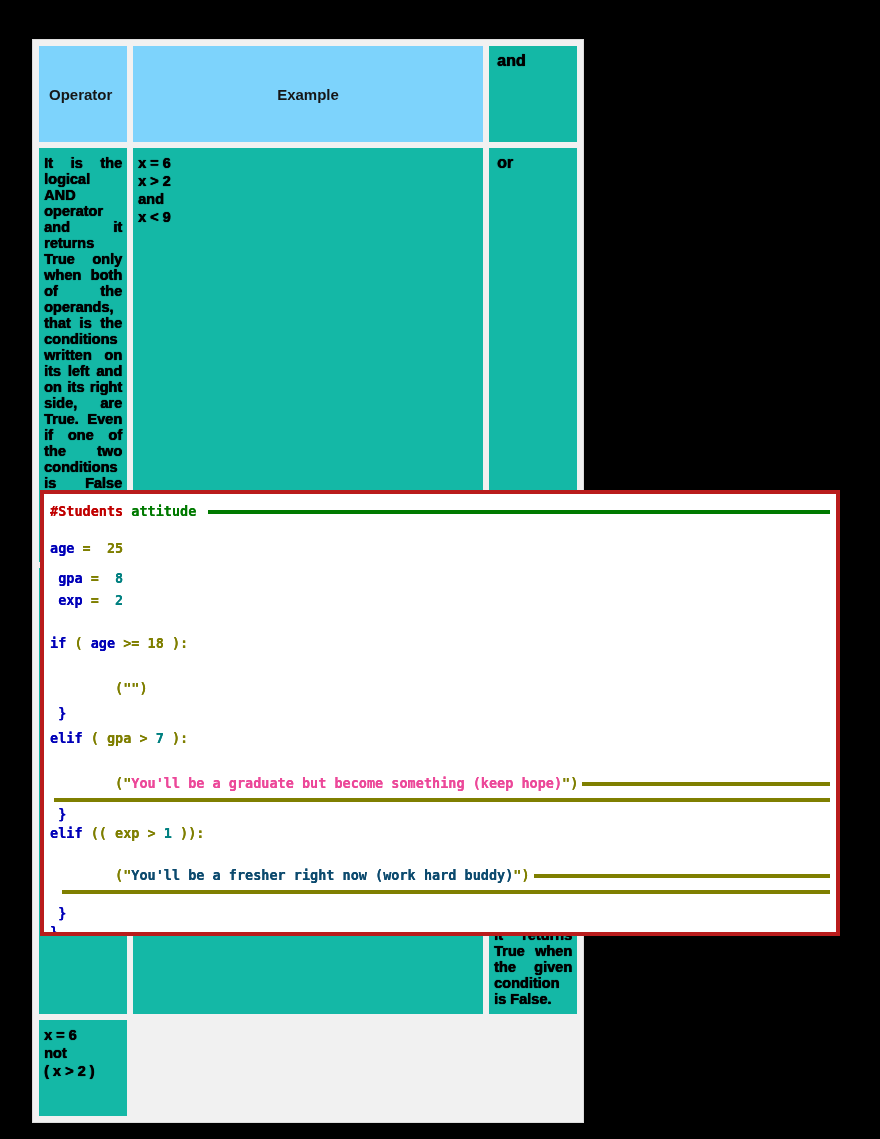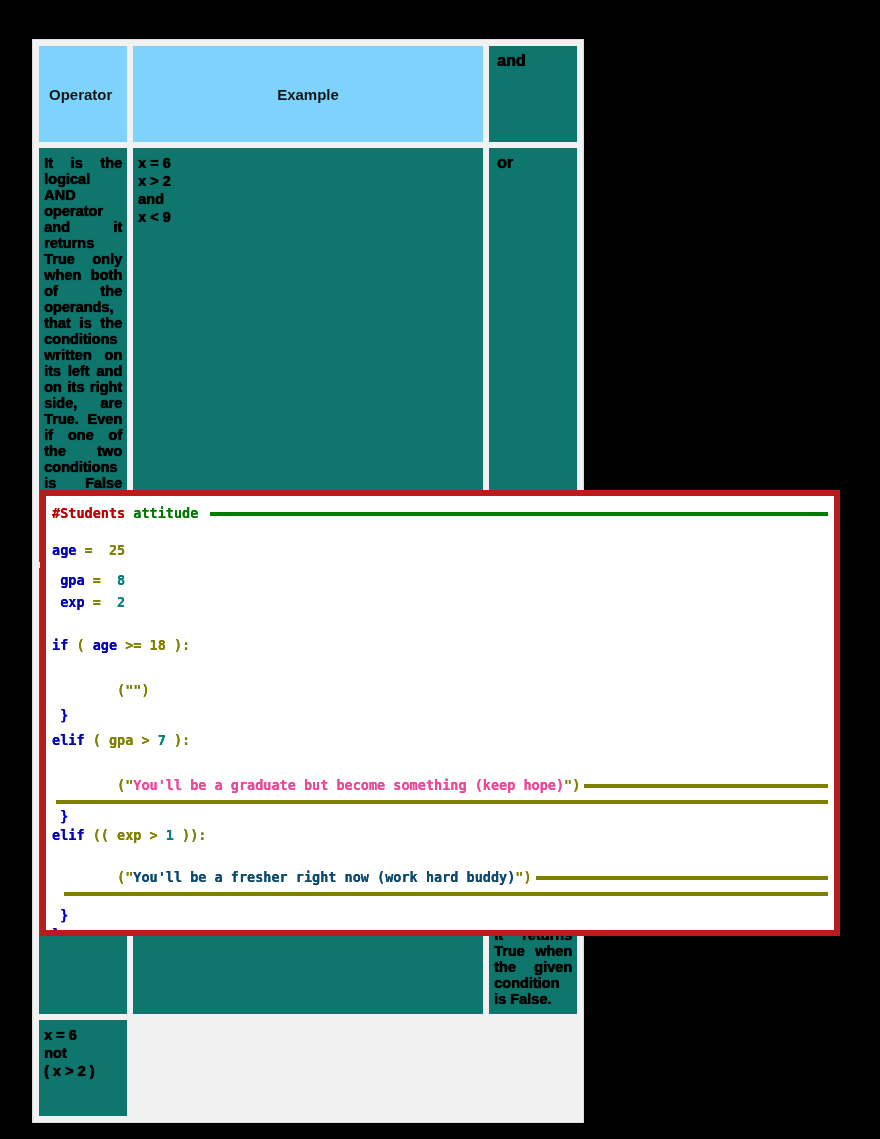--- a/index.html
+++ b/index.html
@@ -7,30 +7,30 @@
         font-family:"Liberation Sans",sans-serif;}
 
   
   .table-panel{position:absolute;left:33px;top:40px;width:550px;background:#f1f1f1;
                padding:6px;box-sizing:border-box;box-shadow:0 0 0 1px #ddd;}
   .op-table{display:grid;grid-template-columns:88px 1fr 88px;gap:6px;}
   .hcell{background:#7dd3fc;min-height:44px;display:flex;align-items:center;
          font-weight:bold;font-size:15px;color:#161616;}
   .hcell.h-op{padding-left:10px;}
   .hcell.h-desc,.hcell.h-ex{justify-content:center;}
-  .cell{background:#0f766e;color:#000;font-weight:bold;padding:7px 5px;
+  .cell{background:#14b8a6;color:#000;font-weight:bold;padding:7px 5px;
         font-size:14.5px;line-height:16px;min-height:96px;box-sizing:border-box;
         text-shadow:0 0 1px #000,0.5px 0 #000;}
   .op-cell{font-size:16px;padding-left:8px;}
   .desc-cell{text-align:justify;}
   .ex-cell div{margin-bottom:2px;white-space:nowrap;}
 
   
   .code-panel{position:absolute;left:40px;top:490px;width:800px;height:446px;
-              box-sizing:border-box;border:6px solid #b91c1c;background:#fff;
+              box-sizing:border-box;border:4px solid #b91c1c;background:#fff;
               padding:8px 4px 10px 6px;overflow:hidden;}
   .code-line{display:flex;align-items:baseline;white-space:pre;line-height:19px;height:19px;
              font-family:"DejaVu Sans Mono",monospace;font-weight:bold;font-size:13.5px;}
   .code-line.thin{line-height:10px;height:10px;align-items:center;}
   .code-line .rule{flex:1;height:4px;align-self:center;margin:0 2px 0 4px;}
   .code-token{text-shadow:0 0 0.5px currentColor;}
 </style>
 </head>
 <body>
 

